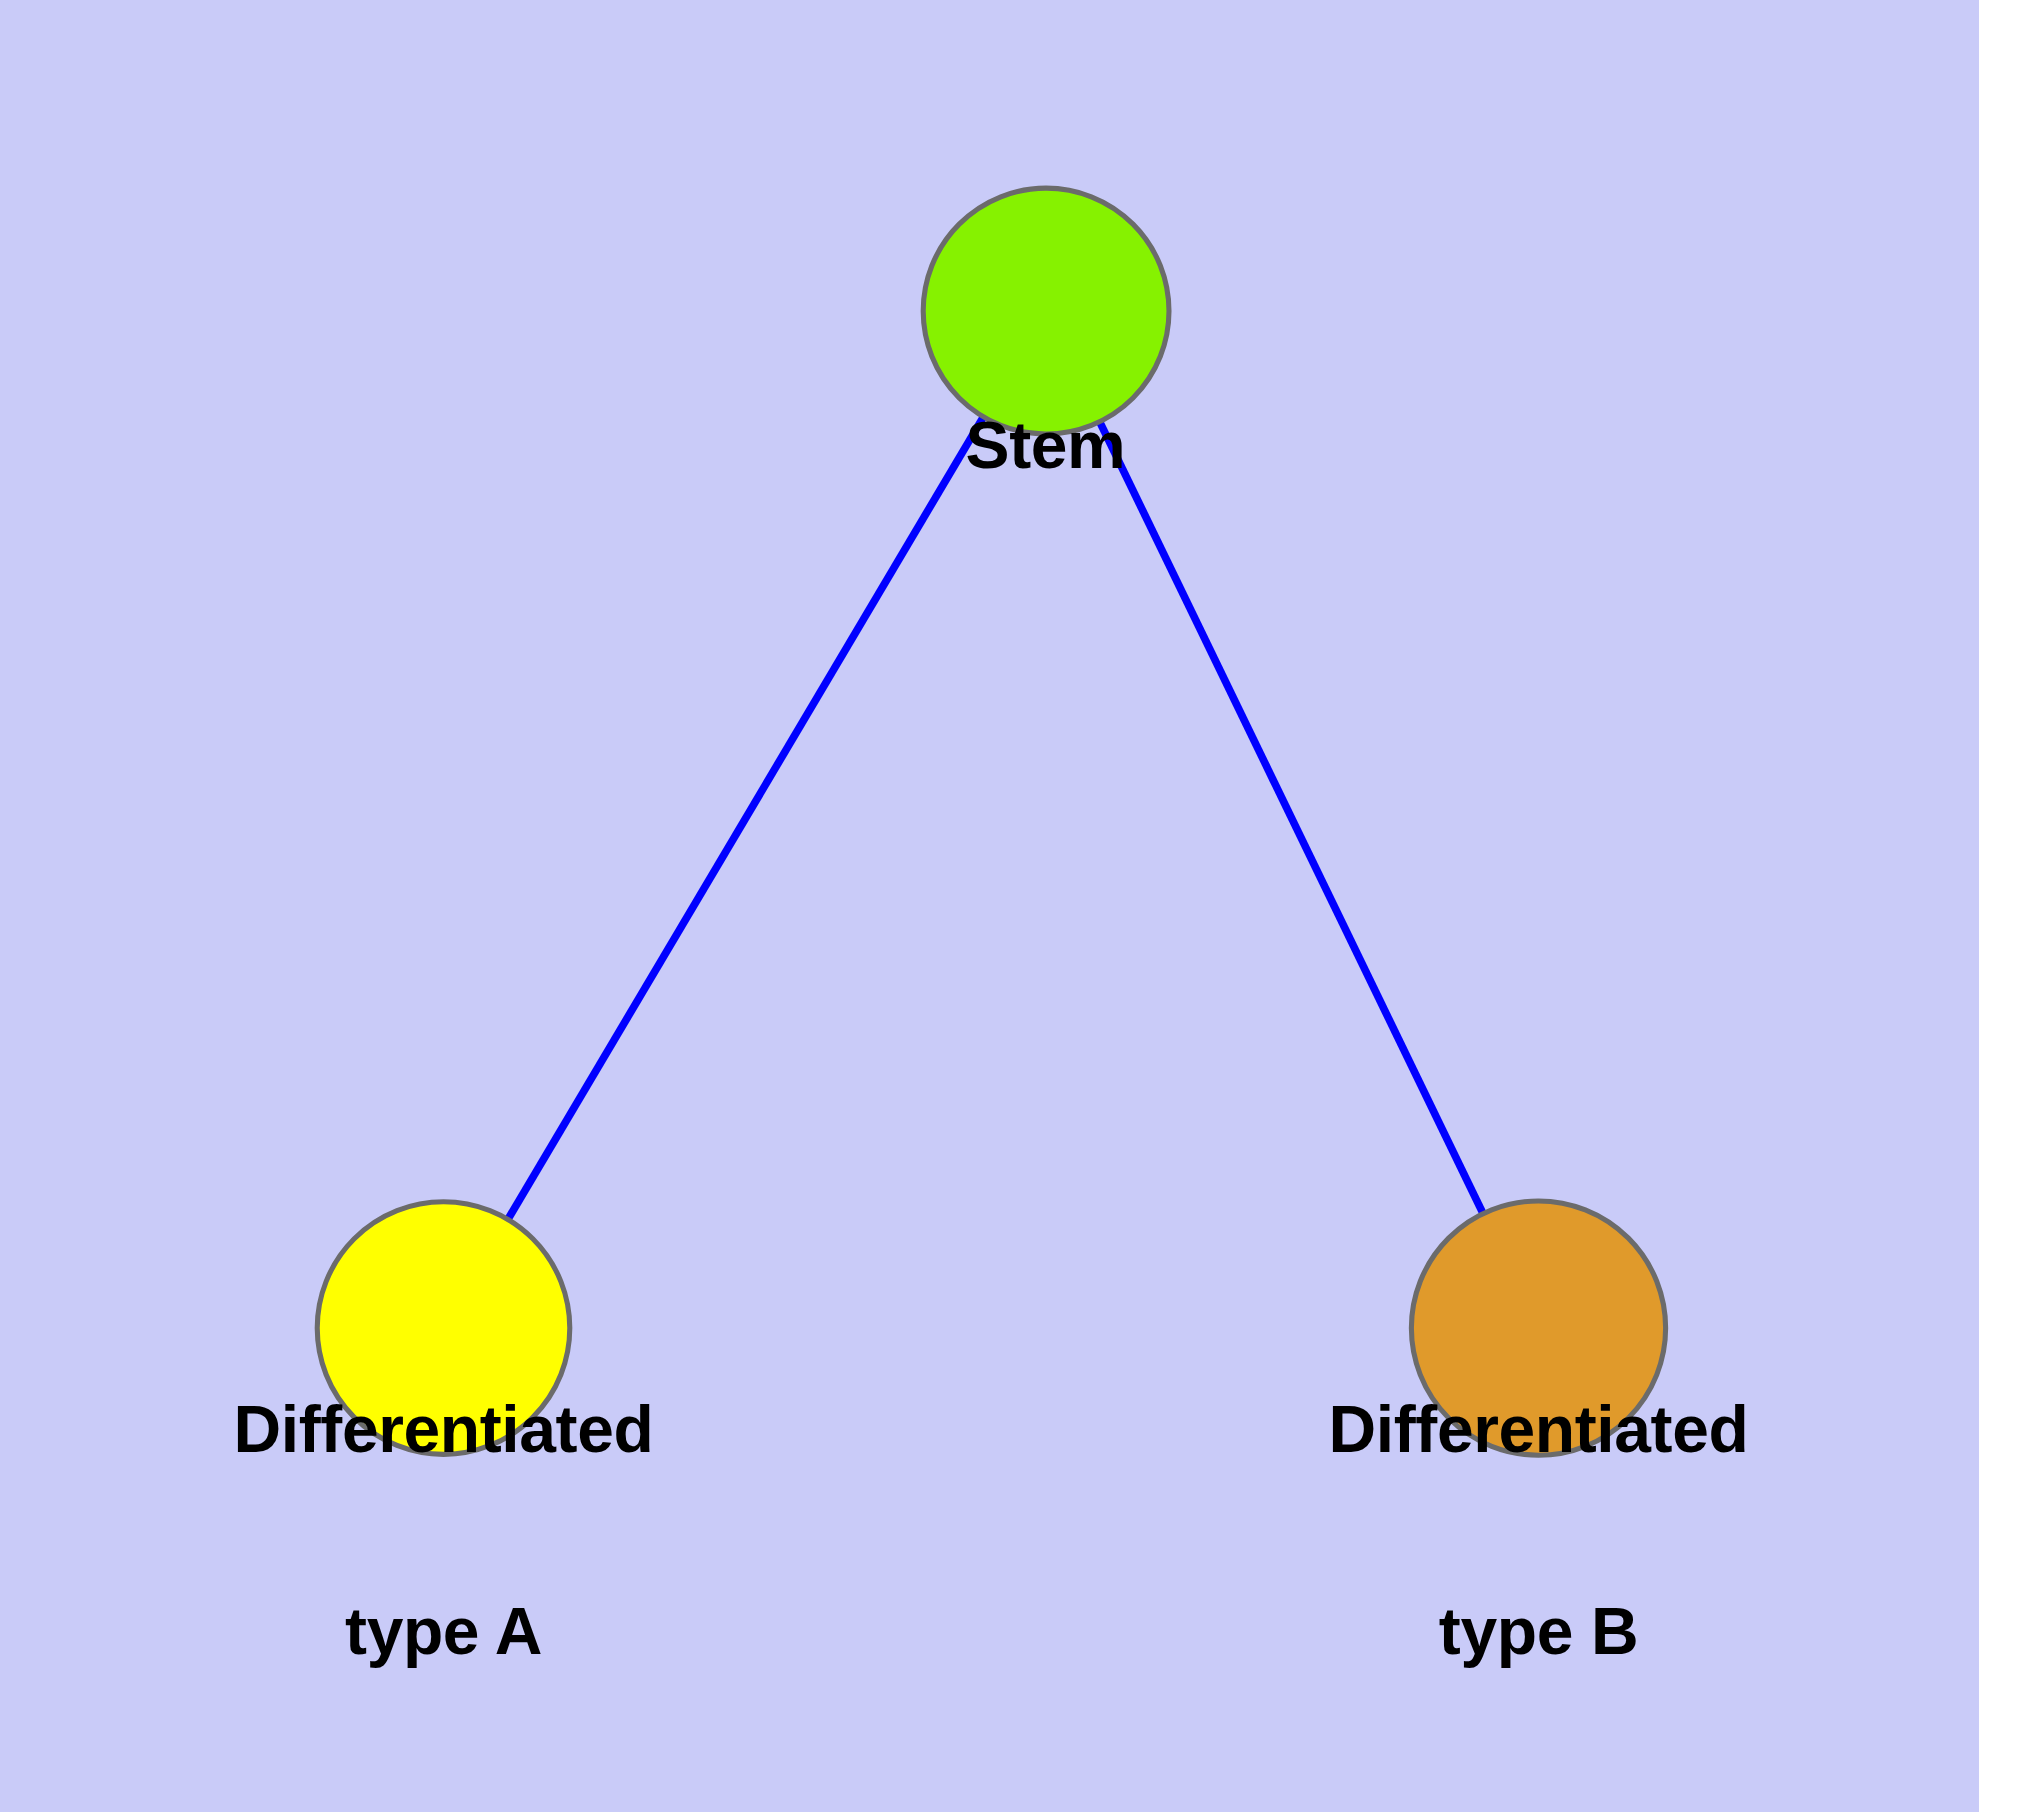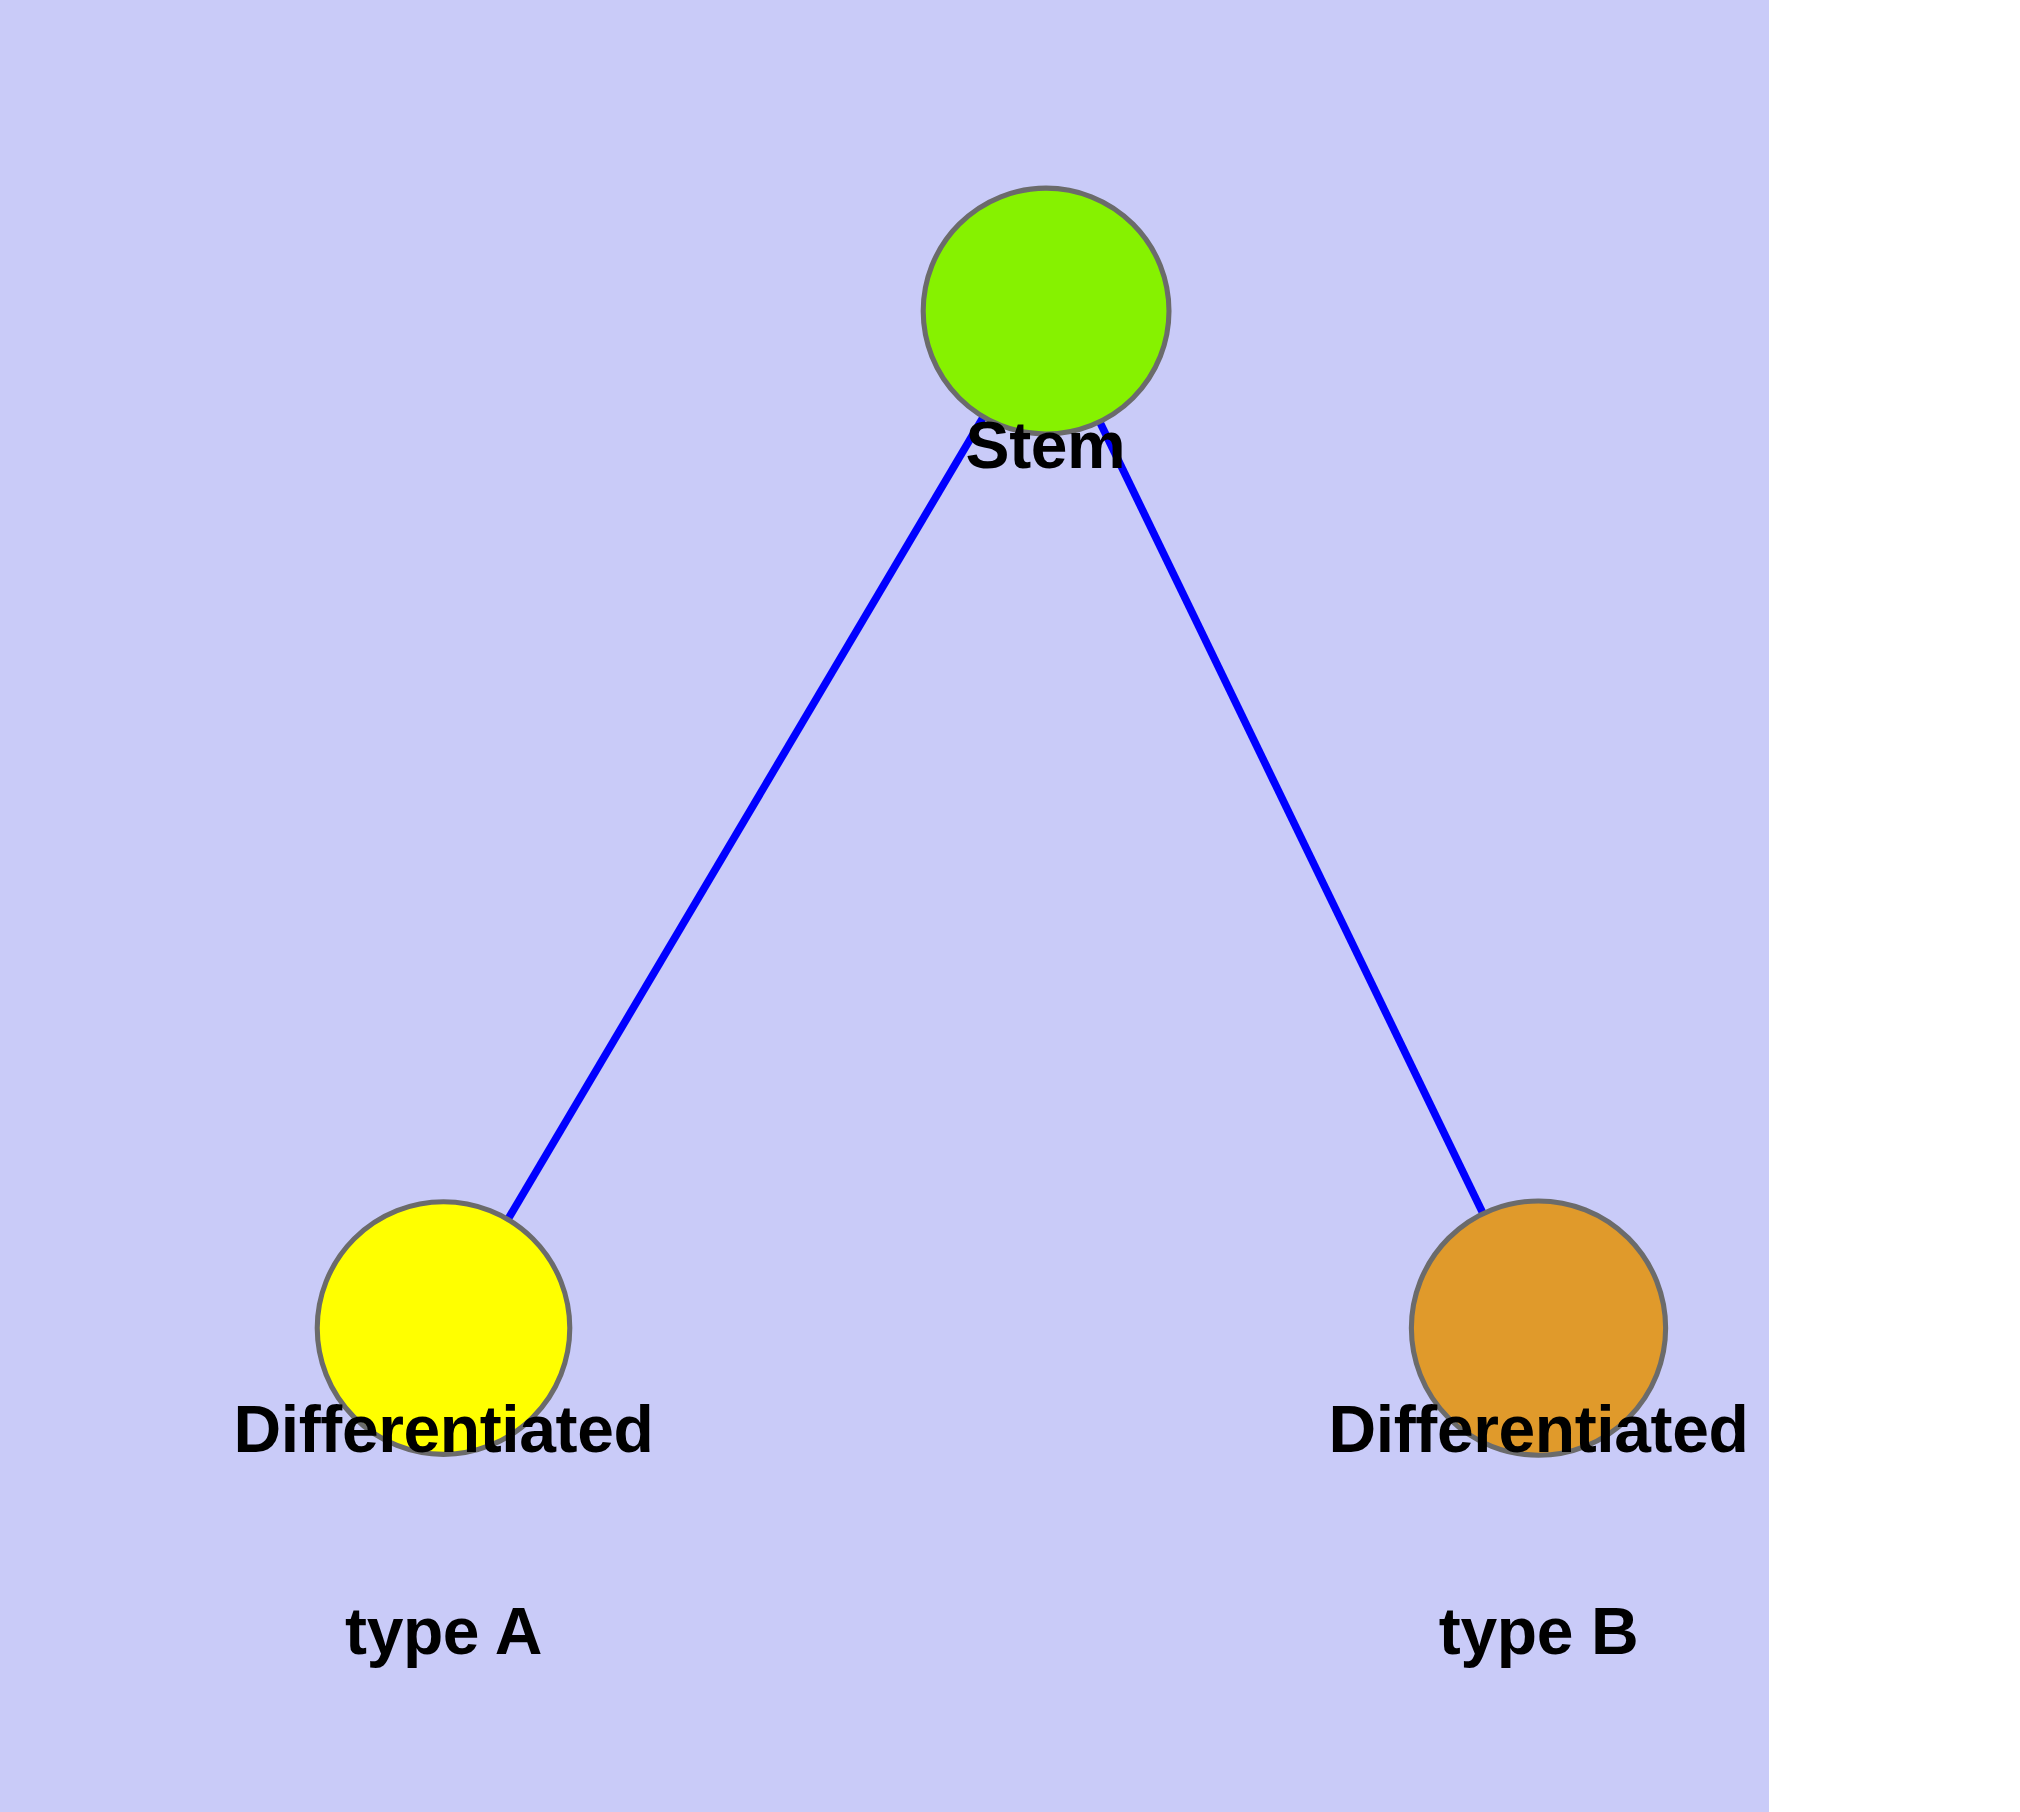--- a/index.html
+++ b/index.html
@@ -43,21 +43,21 @@
   .node-label.stem {
     font-size: 66px;
   }
   .node-label.leaf {
     font-size: 66px;
   }
 </style>
 </head>
 <body>
 
-<div id="stage" style="width: 1769px; height: 1812px;">
+<div id="stage" style="width: 1979px; height: 1812px;">
 
   <div id="canvas-bg" style="background: rgb(201, 203, 248);"></div>
 
   <svg class="graph-layer" viewBox="0 0 2384 2138" xmlns="http://www.w3.org/2000/svg">
 
     <g>
       <line id="edge-stem-diff-a" x1="1234" y1="367" x2="523" y2="1567" stroke="#0000ff" stroke-width="9" stroke-linecap="butt"></line>
       <line id="edge-stem-diff-b" x1="1234" y1="367" x2="1815" y2="1567" stroke="#0000ff" stroke-width="9" stroke-linecap="butt"></line>
     </g>
 

